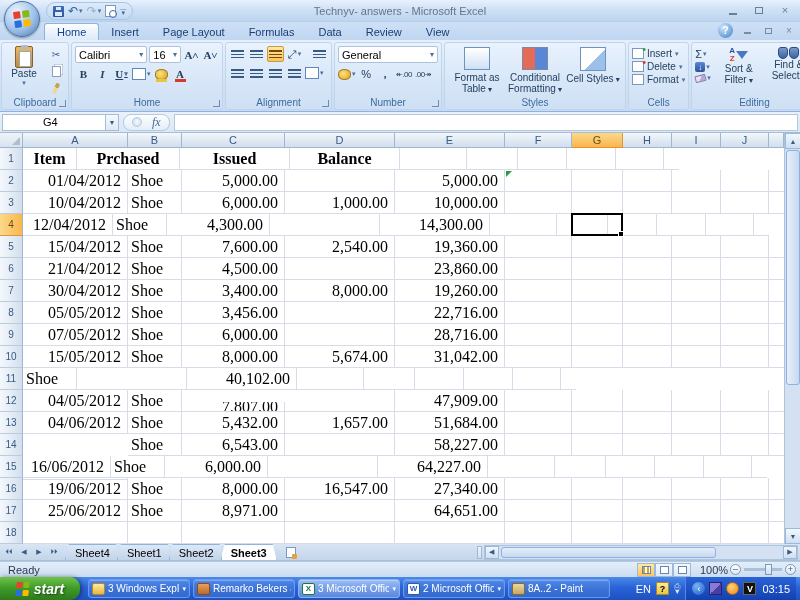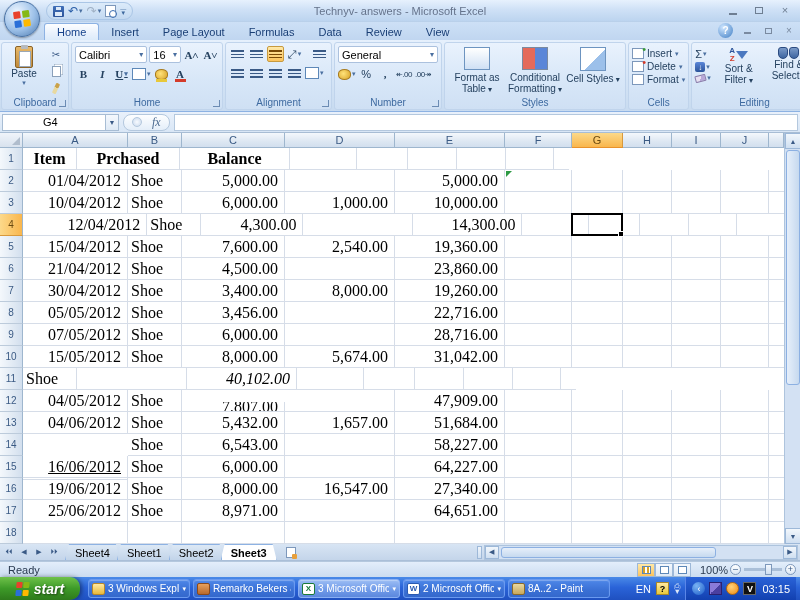--- a/index.html
+++ b/index.html
@@ -492,20 +492,21 @@
           <div class="colhead sel" style="width: 51px;">G</div>
           <div class="colhead" style="width: 49px;">H</div>
           <div class="colhead" style="width: 49px;">I</div>
           <div class="colhead" style="width: 48px;">J</div>
           <div class="colhead" style="width: 15px;"></div>
         </div>
         <div class="grow">
           <div class="rowhead">1</div>
           <div class="cell hdr" style="width: 54px;">Item</div>
           <div class="cell hdr" style="width: 103px;">Prchased</div>
+          <div class="cell hdr" style="width: 110px;">Issued</div>
           <div class="cell hdr" style="width: 110px;">Balance</div>
           <div class="cell hdr" style="width: 67px;"></div>
           <div class="cell hdr" style="width: 51px;"></div>
           <div class="cell hdr" style="width: 49px;"></div>
           <div class="cell hdr" style="width: 49px;"></div>
           <div class="cell hdr" style="width: 48px;"></div>
           <div class="cell" style="width: 15px; border-right: none;"></div>
         </div>
         <div class="grow">
           <div class="rowhead">2</div>
@@ -530,21 +531,21 @@
           <div class="cell r" style="width: 110px;">10,000.00</div>
           <div class="cell l" style="width: 67px;"></div>
           <div class="cell l" style="width: 51px;"></div>
           <div class="cell l" style="width: 49px;"></div>
           <div class="cell l" style="width: 49px;"></div>
           <div class="cell l" style="width: 48px;"></div>
           <div class="cell" style="width: 15px; border-right: none;"></div>
         </div>
         <div class="grow">
           <div class="rowhead sel">4</div>
-          <div class="cell r" style="width: 125px;">12/04/2012</div>
+          <div class="cell r" style="width: 90px;">12/04/2012</div>
           <div class="cell l" style="width: 54px;">Shoe</div>
           <div class="cell r" style="width: 103px;">4,300.00</div>
           <div class="cell r" style="width: 110px;"></div>
           <div class="cell r" style="width: 110px;">14,300.00</div>
           <div class="cell l" style="width: 67px;"></div>
           <div class="cell l" style="width: 51px;"></div>
           <div class="cell l" style="width: 49px;"></div>
           <div class="cell l" style="width: 49px;"></div>
           <div class="cell l" style="width: 48px;"></div>
           <div class="cell" style="width: 15px; border-right: none;"></div>
@@ -630,21 +631,21 @@
           <div class="cell l" style="width: 51px;"></div>
           <div class="cell l" style="width: 49px;"></div>
           <div class="cell l" style="width: 49px;"></div>
           <div class="cell l" style="width: 48px;"></div>
           <div class="cell" style="width: 15px; border-right: none;"></div>
         </div>
         <div class="grow">
           <div class="rowhead">11</div>
           <div class="cell l" style="width: 54px;">Shoe</div>
           <div class="cell r" style="width: 110px;"></div>
-          <div class="cell r" style="width: 110px; font-style: italic;">40,102.00</div>
+          <div class="cell r" style="width: 110px;">40,102.00</div>
           <div class="cell l" style="width: 67px;"></div>
           <div class="cell l" style="width: 51px;"></div>
           <div class="cell l" style="width: 49px;"></div>
           <div class="cell l" style="width: 49px;"></div>
           <div class="cell l" style="width: 48px;"></div>
           <div class="cell" style="width: 15px; border-right: none;"></div>
         </div>
         <div class="grow">
           <div class="rowhead">12</div>
           <div class="cell r" style="width: 105px;">04/05/2012</div>
@@ -682,21 +683,21 @@
           <div class="cell r" style="width: 110px;">58,227.00</div>
           <div class="cell l" style="width: 67px;"></div>
           <div class="cell l" style="width: 51px;"></div>
           <div class="cell l" style="width: 49px;"></div>
           <div class="cell l" style="width: 49px;"></div>
           <div class="cell l" style="width: 48px;"></div>
           <div class="cell" style="width: 15px; border-right: none;"></div>
         </div>
         <div class="grow">
           <div class="rowhead">15</div>
-          <div class="cell r" style="width: 105px; text-decoration: underline;">16/06/2012</div>
+          <div class="cell r" style="width: 88px;">16/06/2012</div>
           <div class="cell l" style="width: 54px;">Shoe</div>
           <div class="cell r" style="width: 103px;">6,000.00</div>
           <div class="cell r" style="width: 110px;"></div>
           <div class="cell r" style="width: 110px;">64,227.00</div>
           <div class="cell l" style="width: 67px;"></div>
           <div class="cell l" style="width: 51px;"></div>
           <div class="cell l" style="width: 49px;"></div>
           <div class="cell l" style="width: 49px;"></div>
           <div class="cell l" style="width: 48px;"></div>
           <div class="cell" style="width: 15px; border-right: none;"></div>

